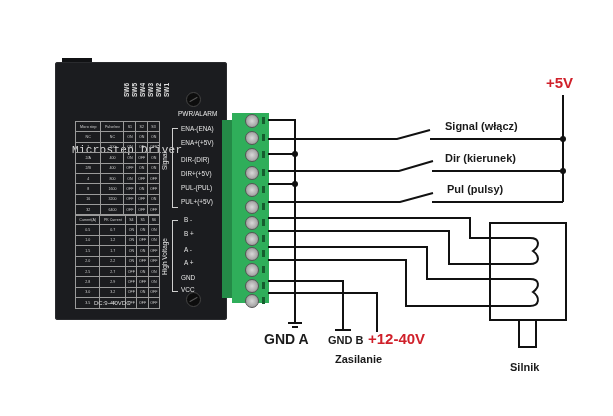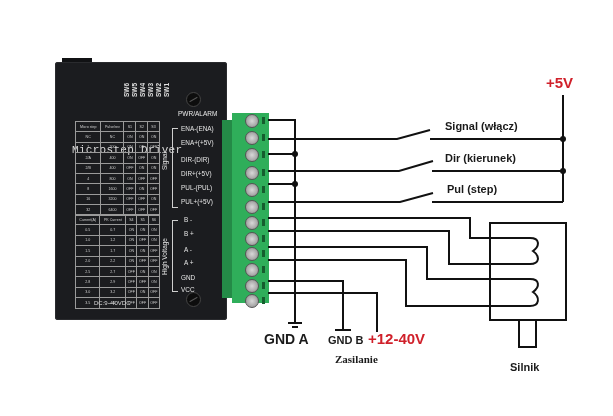--- a/index.html
+++ b/index.html
@@ -267,19 +267,19 @@
       <circle cx="295" cy="154" r="3"></circle>
       <circle cx="295" cy="184" r="3"></circle>
       <circle cx="563" cy="139" r="3"></circle>
       <circle cx="563" cy="171" r="3"></circle>
     </g>
   </svg>
 
   <div class="txt red" style="left:546px;top:74px;font-size:15px;">+5V</div>
   <div class="txt" style="left:445px;top:120px;font-size:11px;">Signal (włącz)</div>
   <div class="txt" style="left:445px;top:152px;font-size:11px;">Dir (kierunek)</div>
-  <div class="txt" style="left:447px;top:183px;font-size:11px;">Pul (step)</div>
+  <div class="txt" style="left:447px;top:183px;font-size:11px;">Pul (pulsy)</div>
   <div class="txt" style="left:264px;top:331px;font-size:14px;">GND A</div>
   <div class="txt" style="left:328px;top:334px;font-size:11px;">GND B</div>
   <div class="txt red" style="left:368px;top:330px;font-size:15px;">+12-40V</div>
-  <div class="txt" style="left:335px;top:353px;font-size:11px;font-family:Liberation Serif, serif;">Zasilanie</div>
+  <div class="txt" style="left:335px;top:353px;font-size:11px;">Zasilanie</div>
   <div class="txt" style="left:510px;top:361px;font-size:11px;">Silnik</div>
 </div>
 
 </body></html>

